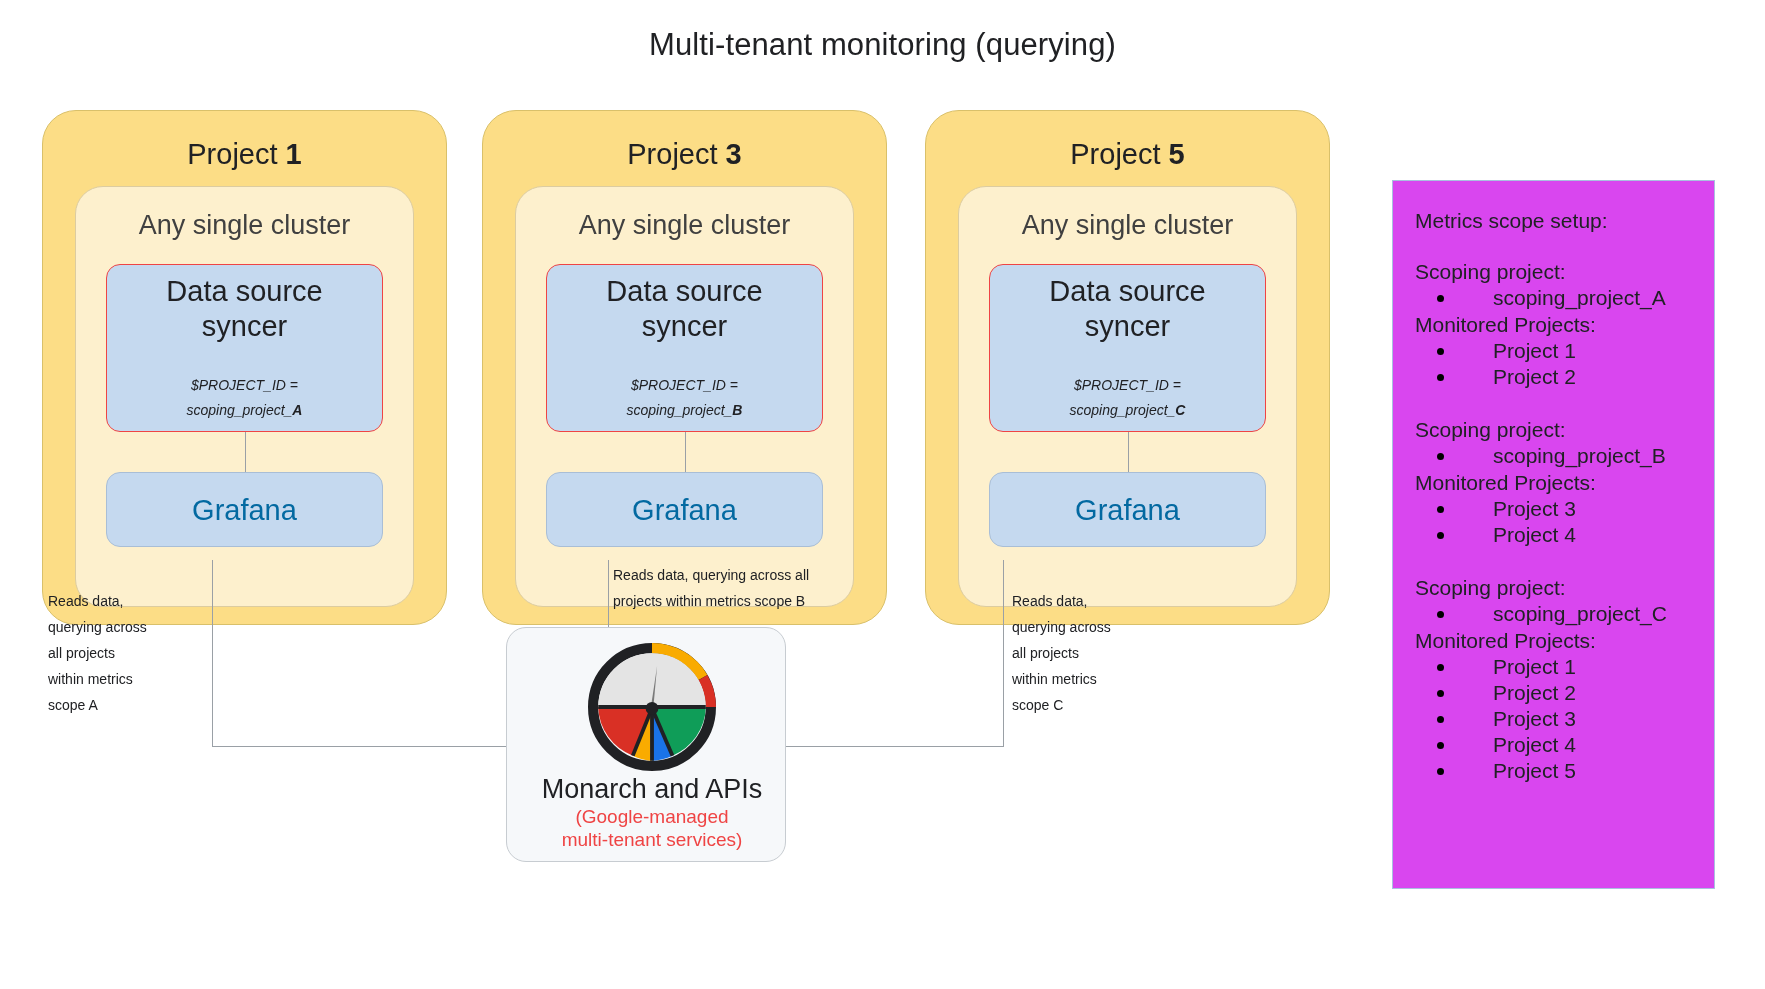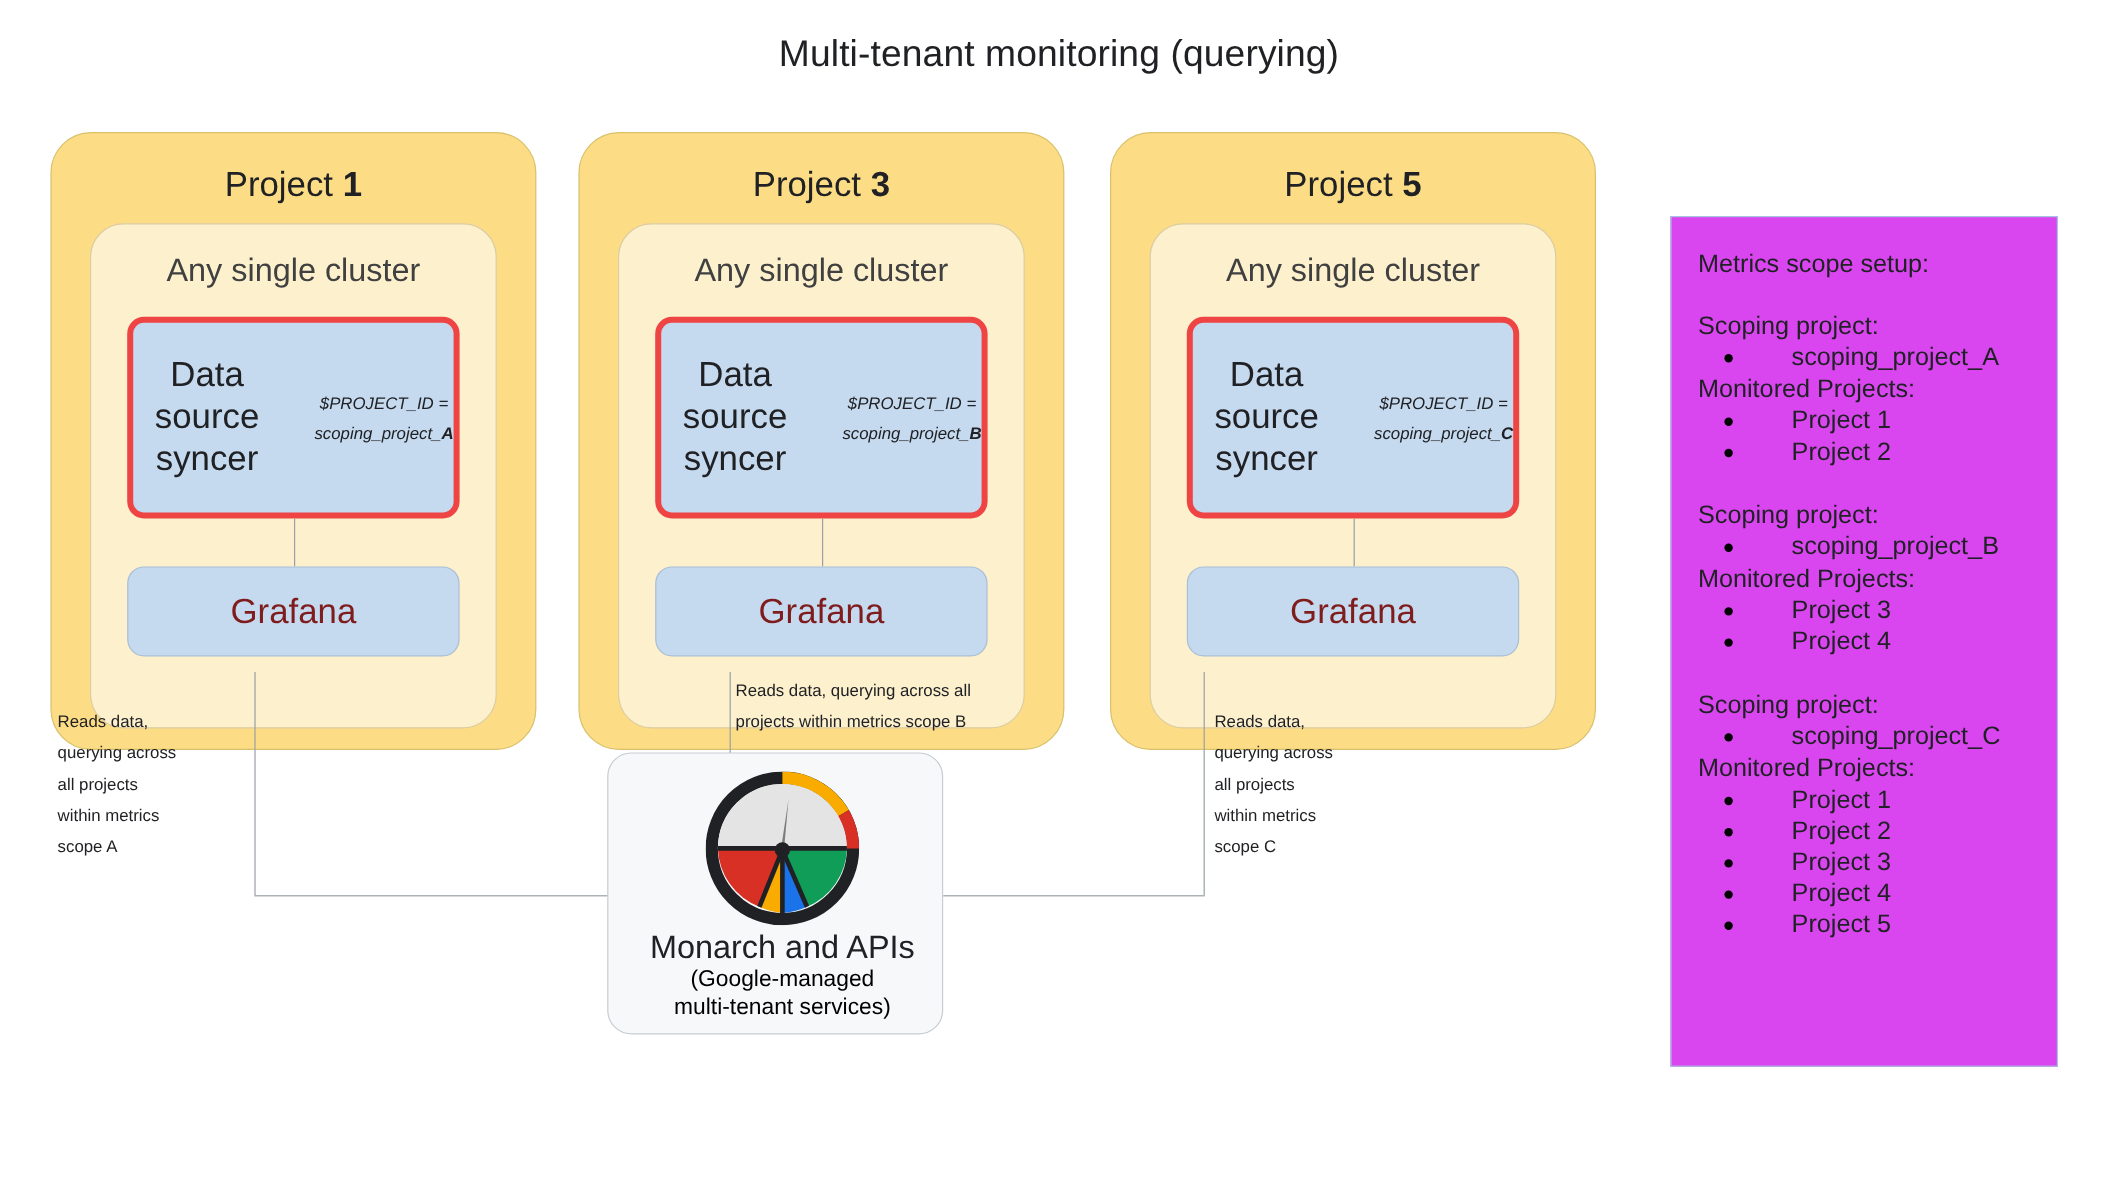--- a/index.html
+++ b/index.html
@@ -80,24 +80,24 @@
     color: #404040;
   }
 
   .syncer-box {
     position: absolute;
     left: 30px;
     right: 30px;
     top: 77px;
     height: 168px;
     background: #c5d9ef;
-    border: 5px solid #ef4444;
+    border: 1px solid #ef4444;
     border-radius: 14px;
     display: flex;
-    flex-direction: row;
+    flex-direction: column;
     align-items: center;
     justify-content: center;
     box-sizing: border-box;
     gap: 28px;
   }
   .syncer-title {
     font-size: 29px;
     line-height: 35px;
     text-align: center;
     color: #202124;
@@ -128,21 +128,21 @@
     border: 1px solid #a9bed6;
     border-radius: 14px;
     display: flex;
     align-items: center;
     justify-content: center;
     box-sizing: border-box;
   }
   .grafana-label {
     font-size: 29px;
     line-height: 34px;
-    color: #7f1d1d;
+    color: #0369a1;
   }
 
   
   .link {
     position: absolute;
     background: #9aa0a6;
   }
   .link.v { width: 1px; }
   .link.h { height: 1px; }
 
@@ -181,21 +181,21 @@
   }
   .monarch-title {
     font-size: 27px;
     line-height: 32px;
     color: #202124;
     margin-top: 2px;
   }
   .monarch-sub {
     font-size: 19px;
     line-height: 23px;
-    color: #000000;
+    color: #ef4444;
     text-align: center;
     white-space: pre-line;
   }
 
   
   .scope-panel {
     position: absolute;
     left: 1392px;
     top: 180px;
     width: 323px;

